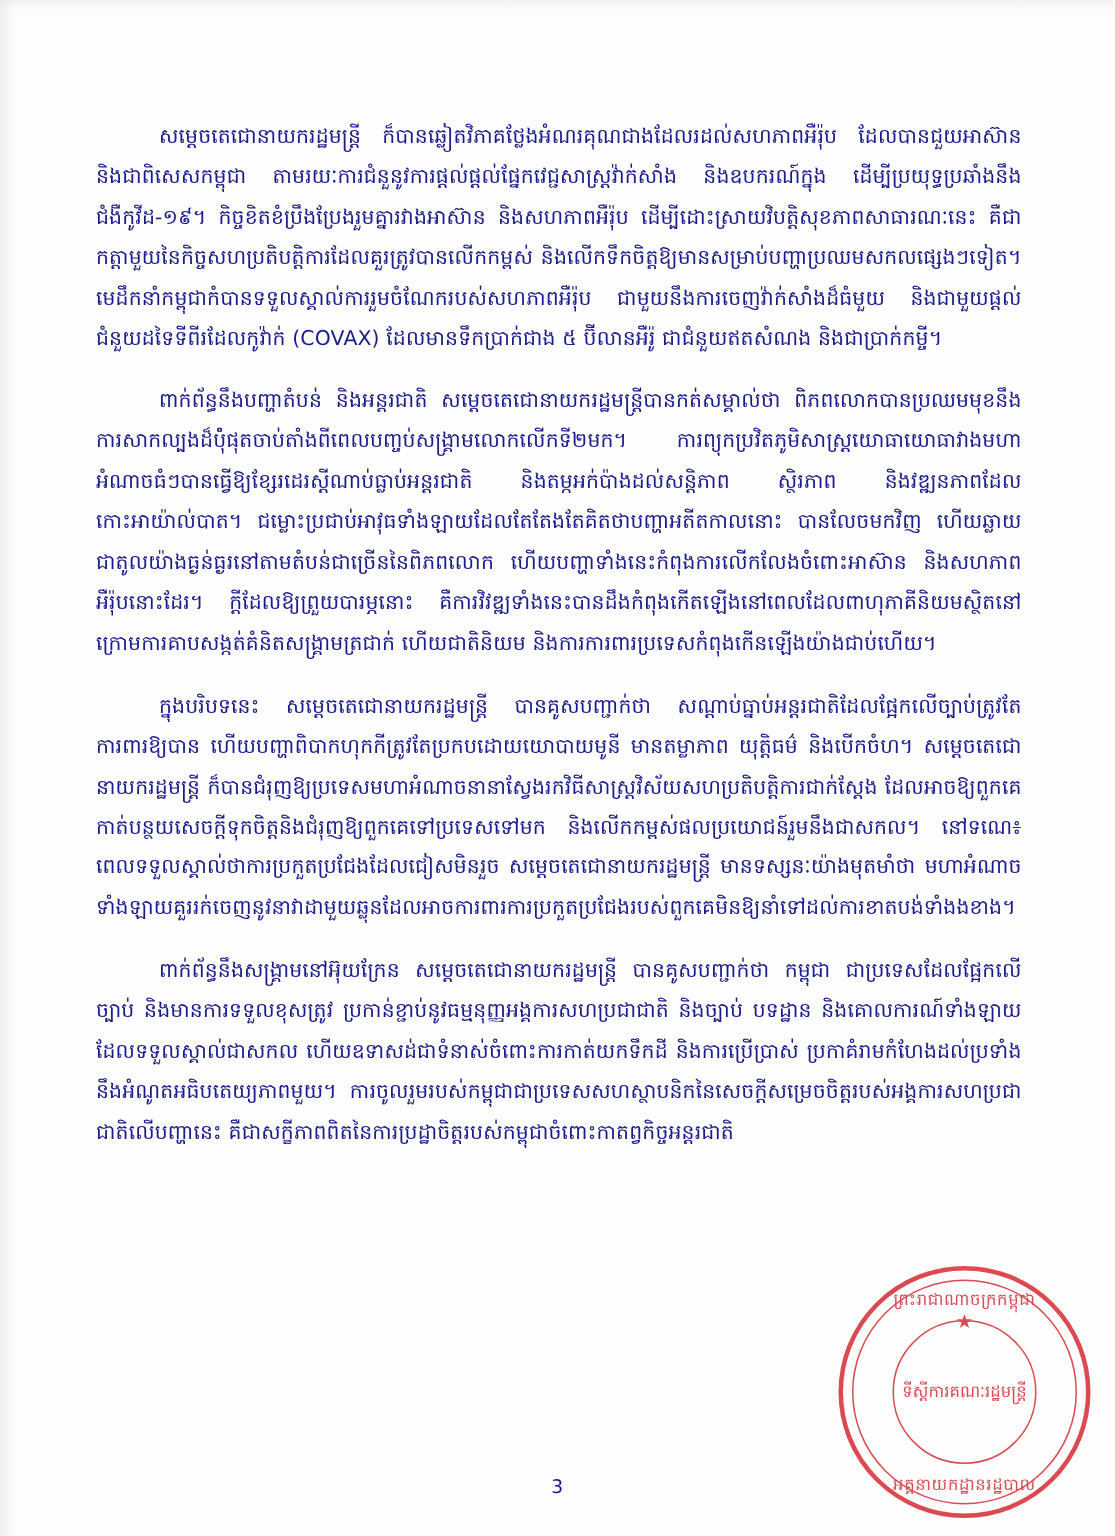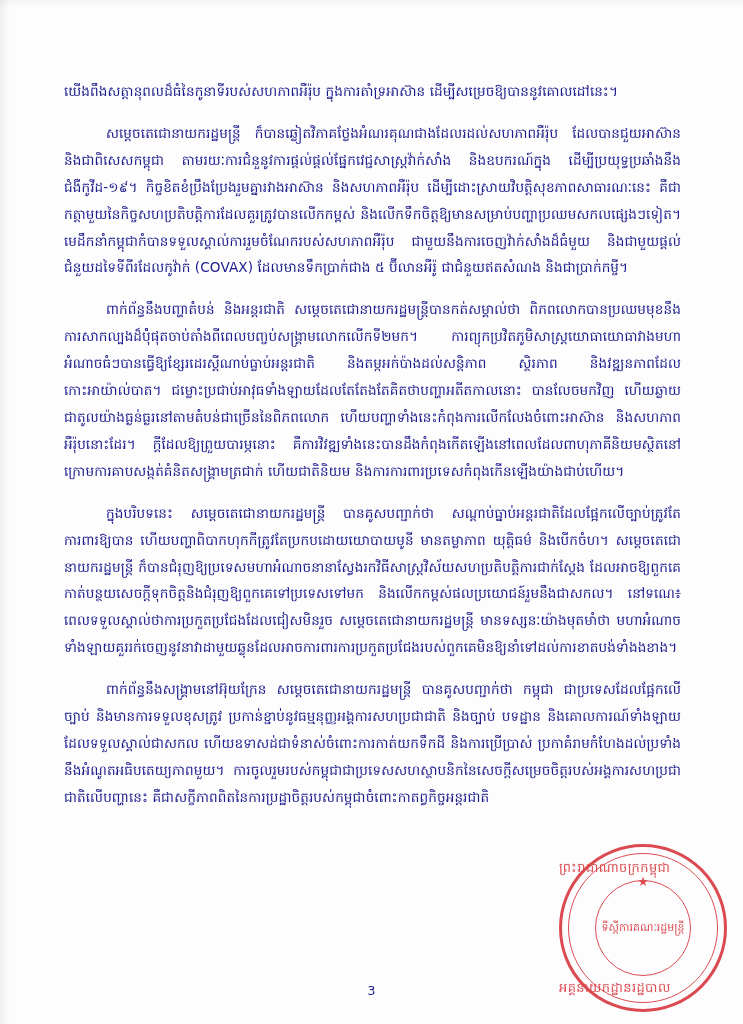--- a/index.html
+++ b/index.html
@@ -89,22 +89,23 @@
     text-align: center;
     padding: 6px;
     box-sizing: border-box;
     word-break: break-word;
   }
   #seal .seal-top-text,
   #seal .seal-bottom-text {
     position: absolute;
     left: 0;
     right: 0;
+    text-align: center;
     color: #d4242c;
-    font-size: 13px;
+    font-size: 11px;
     letter-spacing: 0.4px;
   }
   #seal .seal-top-text { top: 15px; }
   #seal .seal-bottom-text { bottom: 14px; }
   #seal .seal-star {
     position: absolute;
     top: 30px;
     left: 50%;
     transform: translateX(-50%);
     color: #d4242c;
@@ -126,21 +127,20 @@
 </style>
 </head>
 <body>
 
 <div id="page">
 
   <div class="scan-edge-top"></div>
   <div class="scan-edge-left"></div>
 
   <div class="doc-body">
-    <p class="para">យើងពឹងសត្តានុពលដ៏ធំនៃកូនាទីរបស់សហភាពអឺរ៉ុប ក្នុងការតាំទ្រអាស៊ាន ដើម្បីសម្រេចឱ្យបាននូវគោលដៅនេះ។</p>
     <p class="para indent">សម្តេចតេជោនាយករដ្ឋមន្ត្រី ក៏បានឆ្លៀតវិភាគថ្លែងអំណរគុណជាងដែលរដល់សហភាពអឺរ៉ុប ដែលបានជួយអាស៊ាន និងជាពិសេសកម្ពុជា តាមរយៈការជំនួនូវការផ្តល់ផ្តល់ផ្នែកវេជ្ជសាស្ត្រវ៉ាក់សាំង និងឧបករណ៍ក្នុង ដើម្បីប្រយុទ្ធប្រឆាំងនឹងជំងឺកូវីដ-១៩។ កិច្ចខិតខំប្រឹងប្រែងរួមគ្នារវាងអាស៊ាន និងសហភាពអឺរ៉ុប ដើម្បីដោះស្រាយវិបត្តិសុខភាពសាធារណៈនេះ គឺជាកត្តាមួយនៃកិច្ចសហប្រតិបត្តិការដែលគួរត្រូវបានលើកកម្ពស់ និងលើកទឹកចិត្តឱ្យមានសម្រាប់បញ្ហាប្រឈមសកលផ្សេងៗទៀត។ មេដឹកនាំកម្ពុជាកំបានទទួលស្គាល់ការរួមចំណែករបស់សហភាពអឺរ៉ុប ជាមួយនឹងការចេញវ៉ាក់សាំងដ៏ធំមួយ និងជាមួយផ្តល់ជំនួយដទៃទីពីរដែលកូវ៉ាក់ (COVAX) ដែលមានទឹកប្រាក់ជាង ៥ ប៊ីលានអឺរ៉ូ ជាជំនួយឥតសំណង និងជាប្រាក់កម្ចី។</p>
     <p class="para indent">ពាក់ព័ន្ធនឹងបញ្ហាតំបន់ និងអន្តរជាតិ សម្តេចតេជោនាយករដ្ឋមន្ត្រីបានកត់សម្គាល់ថា ពិភពលោកបានប្រឈមមុខនឹងការសាកល្បងដ៏ប៉ុំផុតចាប់តាំងពីពេលបញ្ចប់សង្គ្រាមលោកលើកទី២មក។ ការព្យុកប្រវិតភូមិសាស្ត្រយោធាយោធាវាងមហាអំណាចធំៗបានធ្វើឱ្យខ្សែរដេរស្តីណាប់ធ្លាប់អន្តរជាតិ និងតម្កអក់ប៉ាងដល់សន្តិភាព ស្ថិរភាព និងវឌ្ឍនភាពដែលកោះអាយ៉ាល់បាត។ ជម្លោះប្រជាប់អាវុធទាំងឡាយដែលតែតែងតែគិតថាបញ្ហាអតីតកាលនោះ បានលែចមកវិញ ហើយឆ្លាយជាតូលយ៉ាងធ្ងន់ធ្ងរនៅតាមតំបន់ជាច្រើននៃពិភពលោក ហើយបញ្ហាទាំងនេះកំពុងការលើកលែងចំពោះអាស៊ាន និងសហភាពអឺរ៉ុបនោះដែរ។ ក្ដីដែលឱ្យព្រួយបារម្ភនោះ គឺការវិវឌ្ឍទាំងនេះបានដឹងកំពុងកើតឡើងនៅពេលដែលពាហុភាគីនិយមស្ថិតនៅក្រោមការគាបសង្កត់គំនិតសង្គ្រាមត្រជាក់ ហើយជាតិនិយម និងការការពារប្រទេសកំពុងកើនឡើងយ៉ាងជាប់ហើយ។</p>
     <p class="para indent">ក្នុងបរិបទនេះ សម្តេចតេជោនាយករដ្ឋមន្ត្រី បានគូសបញ្ជាក់ថា សណ្តាប់ធ្នាប់អន្តរជាតិដែលផ្អែកលើច្បាប់ត្រូវតែការពារឱ្យបាន ហើយបញ្ហាពិបាកហុកកីត្រូវតែប្រកបដោយយោបាយមូនី មានតម្លាភាព យុត្តិធម៌ និងបើកចំហ។ សម្តេចតេជោនាយករដ្ឋមន្ត្រី ក៏បានជំរុញឱ្យប្រទេសមហាអំណាចនានាស្វែងរកវិធីសាស្ត្រវិស័យសហប្រតិបត្តិការជាក់ស្តែង ដែលអាចឱ្យពួកគេកាត់បន្ថយសេចក្តីទុកចិត្តនិងជំរុញឱ្យពួកគេទៅប្រទេសទៅមក និងលើកកម្ពស់ផលប្រយោជន៍រួមនឹងជាសកល។ នៅទណេ៖ពេលទទួលស្គាល់ថាការប្រកួតប្រជែងដែលជៀសមិនរួច សម្តេចតេជោនាយករដ្ឋមន្ត្រី មានទស្សនៈយ៉ាងមុតមាំថា មហាអំណាចទាំងឡាយគួររក់ចេញនូវនាវាដាមួយឆ្លុនដែលអាចការពារការប្រកួតប្រជែងរបស់ពួកគេមិនឱ្យនាំទៅដល់ការខាតបង់ទាំងងខាង។</p>
     <p class="para indent">ពាក់ព័ន្ធនឹងសង្គ្រាមនៅអ៊ុយក្រែន សម្តេចតេជោនាយករដ្ឋមន្ត្រី បានគូសបញ្ជាក់ថា កម្ពុជា ជាប្រទេសដែលផ្អែកលើច្បាប់ និងមានការទទួលខុសត្រូវ ប្រកាន់ខ្ជាប់នូវធម្មនុញ្ញអង្គការសហប្រជាជាតិ និងច្បាប់ បទដ្ឋាន និងគោលការណ៍ទាំងឡាយដែលទទួលស្គាល់ជាសកល ហើយឧទាសដ់ជាទំនាស់ចំពោះការកាត់យកទឹកដី និងការប្រើប្រាស់ ប្រកាគំរាមកំហែងដល់ប្រទាំងនឹងអំណូតអធិបតេយ្យភាពមួយ។ ការចូលរួមរបស់កម្ពុជាជាប្រទេសសហស្ថាបនិកនៃសេចក្តីសម្រេចចិត្តរបស់អង្គការសហប្រជាជាតិលើបញ្ហានេះ គឺជាសក្ខីភាពពិតនៃការប្រដ្ឋាចិត្តរបស់កម្ពុជាចំពោះកាតព្វកិច្ចអន្តរជាតិ</p>
   </div>
 
   <div id="seal">
     <div class="ring-outer"></div>
     <div class="ring-inner"></div>
     <div class="ring-core"></div>

